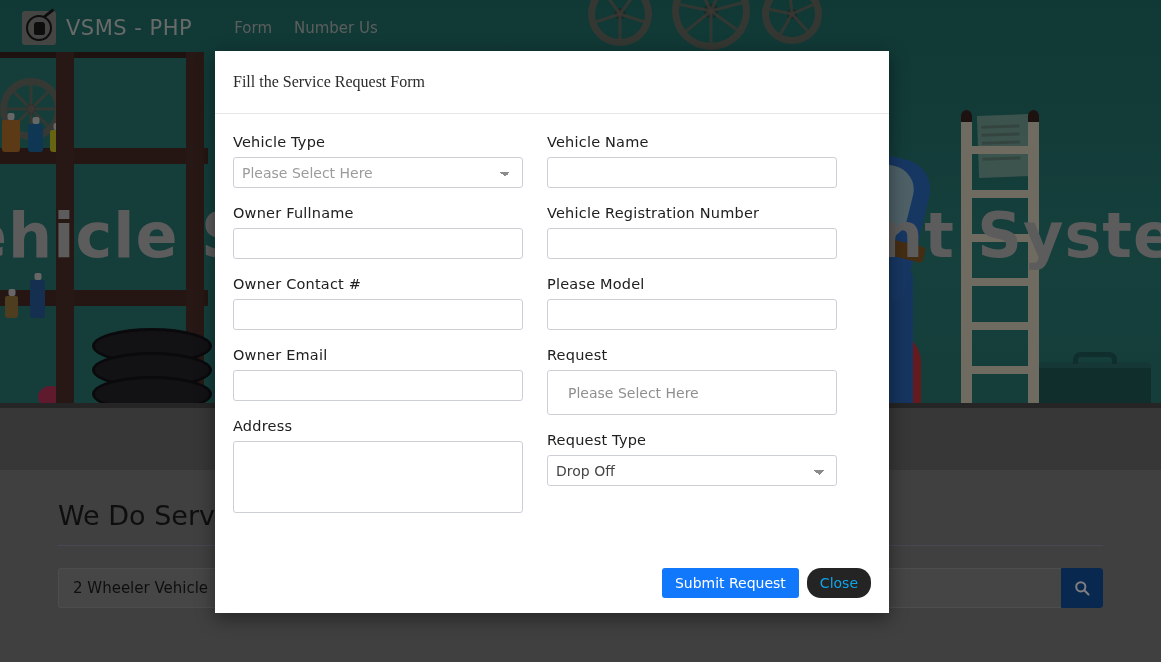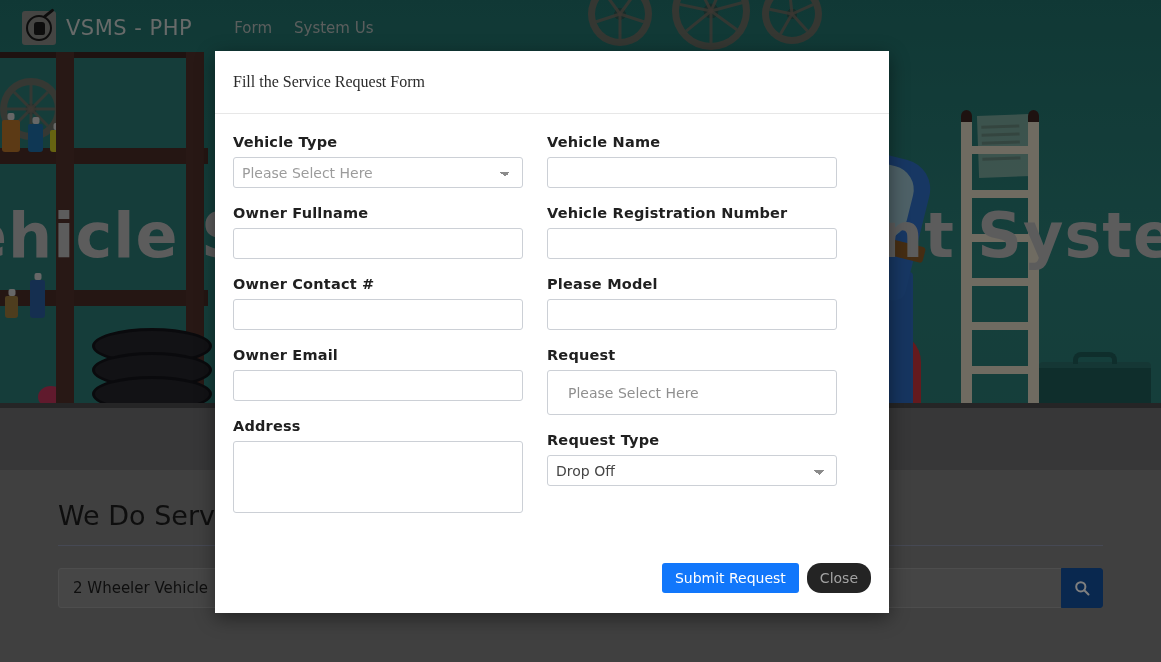--- a/index.html
+++ b/index.html
@@ -174,21 +174,21 @@
   }
   .modal-title {
     font-size:16px; color:#2b2b2b;
     font-family:Liberation Serif, serif;
   }
   .modal-body { flex:1; padding:20px 18px 0 18px; }
   .grid { display:flex; gap:24px; }
   .col { width:290px; }
   .fgroup { margin-bottom:17px; }
   .flabel {
-    display:block; font-size:14.5px; font-weight:700; color:#202020;
+    display:block; font-size:14.5px; font-weight:400; color:#202020;
     margin-bottom:7px; letter-spacing:.2px;
   }
   .fcontrol {
     width:100%; height:31px; border:1px solid #ccd0d6; border-radius:3px;
     background:#fff; padding:0 8px; font-size:14px; color:#333;
     font-family:"DejaVu Sans","Liberation Sans",sans-serif;
     outline:none;
   }
   .fcontrol::placeholder { color:#9b9b9b; }
   select.fcontrol {
@@ -204,29 +204,29 @@
   select.fcontrol.has-value { color:#444; }
   .services-box {
     width:100%; height:45px; border:1px solid #ccd0d6; border-radius:3px;
     display:flex; align-items:center; padding-left:20px;
     font-size:14px; color:#8f8f8f; background:#fff;
   }
   textarea.fcontrol {
     height:72px; padding:7px 8px; resize:none; line-height:1.3;
   }
   .modal-footer {
-    padding:0 18px 20px 18px; display:flex; justify-content:flex-end; gap:8px;
+    padding:0 18px 15px 18px; display:flex; justify-content:flex-end; gap:8px;
   }
   .btn {
     border:none; border-radius:3px; font-size:14px; cursor:pointer;
     padding:7px 13px;
     font-family:"DejaVu Sans","Liberation Sans",sans-serif;
   }
   .btn-primary { background:#1177fb; color:#fff; }
-  .btn-dark { background:#242424; color:#a3a3a3;border-radius:14px; }
+  .btn-dark { background:#242424; color:#0ea5e9;border-radius:14px; }
 </style>
 </head>
 <body>
 
 <div id="page">
 
   <div id="hero">
     <div class="wall"></div>
 
     <div class="wheelrim" style="left:588px;top:-18px;width:64px;height:64px;">
@@ -347,21 +347,21 @@
       <div class="brand-logo">
         <div class="ring">
           <div class="fist"></div>
         </div>
         <div class="wrench"></div>
       </div>
       <span class="brand-text">VSMS - PHP</span>
     </div>
     <div class="nav-links">
       <a class="nav-link" href="#">Form</a>
-      <a class="nav-link" href="#">System Us</a>
+      <a class="nav-link" href="#">Number Us</a>
     </div>
   </div>
 
   <div id="lower">
     <div class="container">
       <div class="section-title">We Do Services</div>
       <div class="hr"></div>
       <div class="filter-row">
         <div class="vehicle-select">
           <span>2 Wheeler Vehicle</span>

